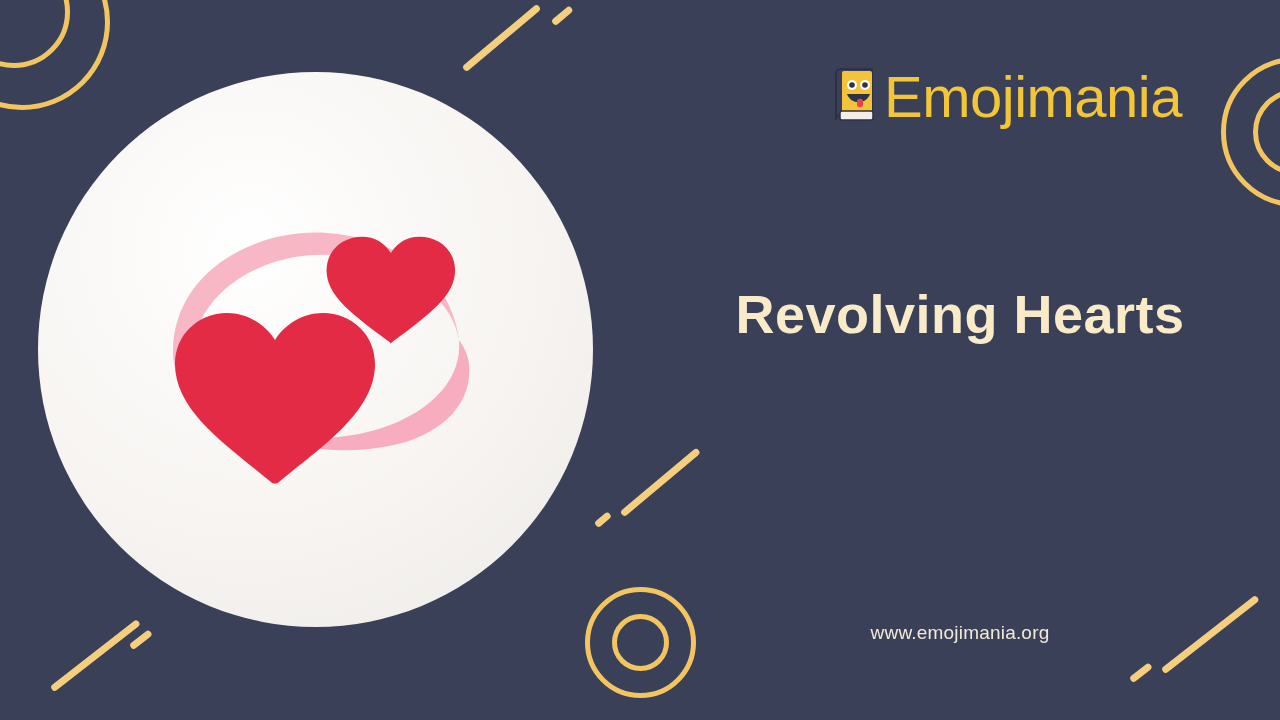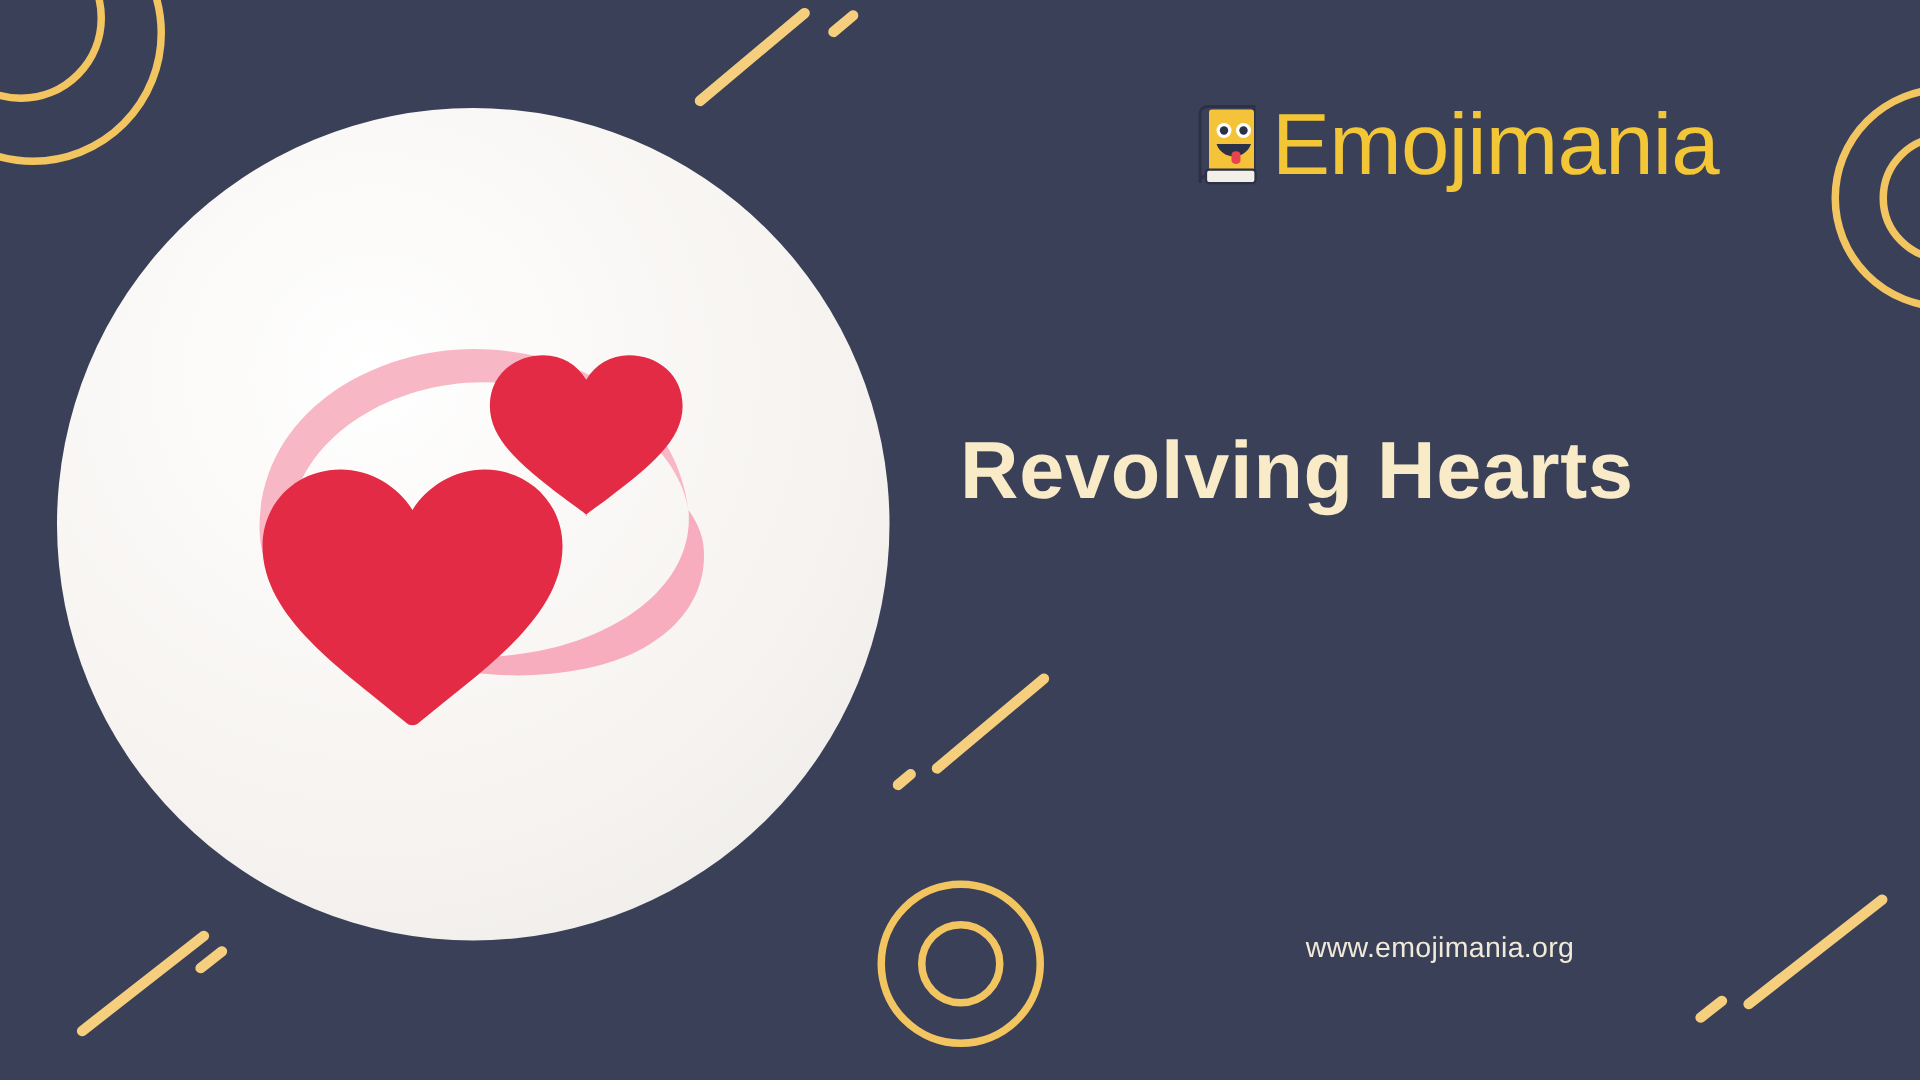--- a/index.html
+++ b/index.html
@@ -70,41 +70,41 @@
     left: 50%;
     top: 50%;
     transform: translate(-50%, -50%);
     width: 330px;
     height: 300px;
   }
 
   
   #brand {
     position: absolute;
-    left: 796px;
+    left: 832px;
     top: 68px;
     display: flex;
-    align-items: center;
     gap: 8px;
   }
   #brand-icon { width: 44px; height: 54px; flex: 0 0 auto; }
   #brand-name {
     color: #f3c637;
     font-size: 58px;
     font-weight: 400;
     letter-spacing: -0.5px;
     line-height: 1;
     white-space: nowrap;
   }
 
   #page-title {
     position: absolute;
     left: 640px;
     top: 283px;
     width: 640px;
+    text-align: center;
     color: #f9ebc8;
     font-size: 54px;
     font-weight: bold;
     letter-spacing: 0.5px;
     white-space: nowrap;
   }
 
   #site-url {
     position: absolute;
     left: 640px;

